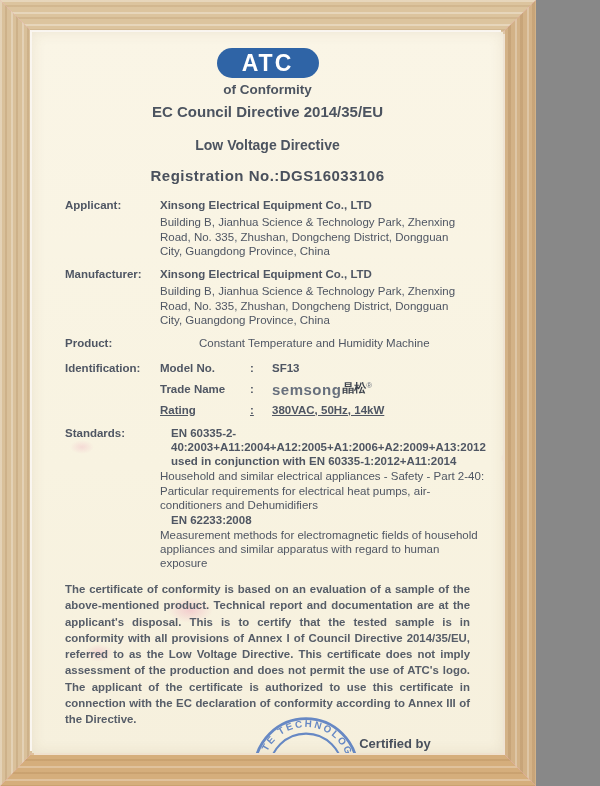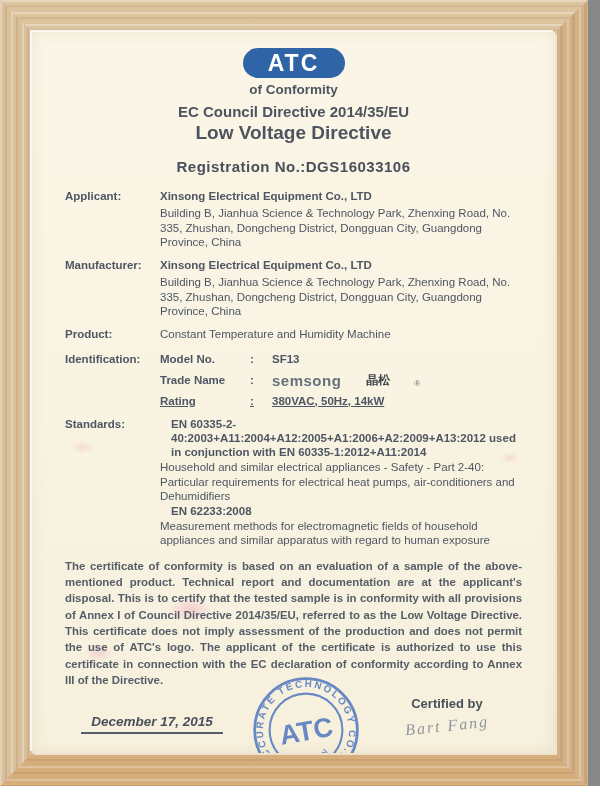--- a/index.html
+++ b/index.html
@@ -1,17 +1,17 @@
 <!DOCTYPE html>
 <html><head>
 <meta charset="utf-8">
 <style>
   html,body{margin:0;padding:0;background:#888;}
   *{box-sizing:border-box;}
-  .screen{position:relative;width:588px;height:786px;overflow:hidden;
+  .screen{position:relative;width:536px;height:786px;overflow:hidden;
           font-family:"Liberation Sans",sans-serif;background:#f9a8d4;}
   
   .bar{position:absolute;}
   .bar-top{left:0;top:0;width:100%;height:32px;
     background:#dcc49e repeating-linear-gradient(to bottom,rgba(255,255,255,.30) 0 2px,rgba(0,0,0,0) 2px 5px,rgba(150,105,55,.14) 5px 7px,rgba(0,0,0,0) 7px 12px);
     clip-path:polygon(0 0,100% 0,calc(100% - 33px) 100%,32px 100%);}
   .bar-bottom{left:0;bottom:0;width:100%;height:33px;
     background:#d5ae7c repeating-linear-gradient(to bottom,rgba(255,255,255,.25) 0 2px,rgba(0,0,0,0) 2px 6px,rgba(140,95,45,.15) 6px 8px,rgba(0,0,0,0) 8px 13px);
     clip-path:polygon(32px 0,calc(100% - 33px) 0,100% 100%,0 100%);}
   .bar-left{left:0;top:0;width:32px;height:100%;
@@ -28,33 +28,33 @@
   .smudge{position:absolute;border-radius:50%;pointer-events:none;}
   .content{position:relative;height:100%;padding:8px 33px 0 33px;}
   
   .atc-pill{width:102px;height:30px;margin:8px auto 0;background:#2f64a6;border-radius:16px;
     display:flex;align-items:center;justify-content:center;color:#fff;font-weight:bold;
     font-size:23px;letter-spacing:2px;position:relative;z-index:2;}
   .cert-title{margin-top:-5px;text-align:center;font-weight:bold;font-size:27px;
     letter-spacing:11px;color:#454d59;text-indent:11px;}
   .sub1{margin-top:4px;text-align:center;font-weight:bold;font-size:13.5px;color:#4c5460;}
   .sub2{margin-top:6px;text-align:center;font-weight:bold;font-size:15px;color:#4c5460;}
-  .sub3{margin-top:2px;text-align:center;font-weight:bold;font-size:19px;color:#4c5460;}
+  .sub3{margin-top:17px;text-align:center;font-weight:bold;font-size:14px;color:#4c5460;}
   .regno{margin-top:14px;text-align:center;font-weight:bold;font-size:15px;letter-spacing:.5px;color:#49505c;}
   
   .fields{margin-top:14px;font-size:11.5px;line-height:1.24;}
   .frow{display:flex;margin-bottom:9px;}
   .frow .lab{width:95px;flex-shrink:0;font-weight:bold;}
   .frow .val{flex:1;}
   .val .name{font-weight:bold;margin-bottom:3px;}
   .subrow{display:flex;margin-bottom:6px;}
   .subrow .slab{width:90px;font-weight:bold;flex-shrink:0;}
   .subrow .scol{width:22px;font-weight:bold;flex-shrink:0;}
   .subrow .sval{font-weight:bold;}
-  .tradename{display:flex;align-items:flex-end;gap:24px;}
+  .tradename{display:flex;align-items:flex-start;}
   .tn-latin{font-weight:bold;font-size:15px;letter-spacing:.5px;color:#68707d;line-height:1;}
   .tn-cjk{font-weight:bold;font-size:12px;color:#3c424c;margin-left:1px;line-height:1.1;}
   .tn-reg{font-size:8px;color:#68707d;line-height:1;}
   .std-line{margin-bottom:1px;line-height:1.22;}
   .std-bold{font-weight:bold;margin-left:11px;}
   
   .body-par{margin-top:10px;font-weight:bold;font-size:11.4px;line-height:1.43;
     text-align:justify;color:#565d68;}
   
   .bottom{position:relative;height:112px;}
@@ -102,21 +102,21 @@
         </div>
 
         <div class="frow">
           <div class="lab">Manufacturer:</div>
           <div class="val">
             <div class="name">Xinsong Electrical Equipment Co., LTD</div>
             <div>Building B, Jianhua Science &amp; Technology Park, Zhenxing Road, No. 335, Zhushan, Dongcheng District, Dongguan City, Guangdong Province, China</div>
           </div>
         </div>
 
-        <div class="frow" style="margin-bottom:11px;">
+        <div class="frow" style="margin-bottom:11px;gap:39px;">
           <div class="lab">Product:</div>
           <div class="val name" style="margin-bottom:0;">Constant Temperature and Humidity Machine</div>
         </div>
 
         <div class="frow">
           <div class="lab">Identification:</div>
           <div class="val">
             <div class="subrow">
               <span class="slab">Model No.</span>
               <span class="scol">:</span>

